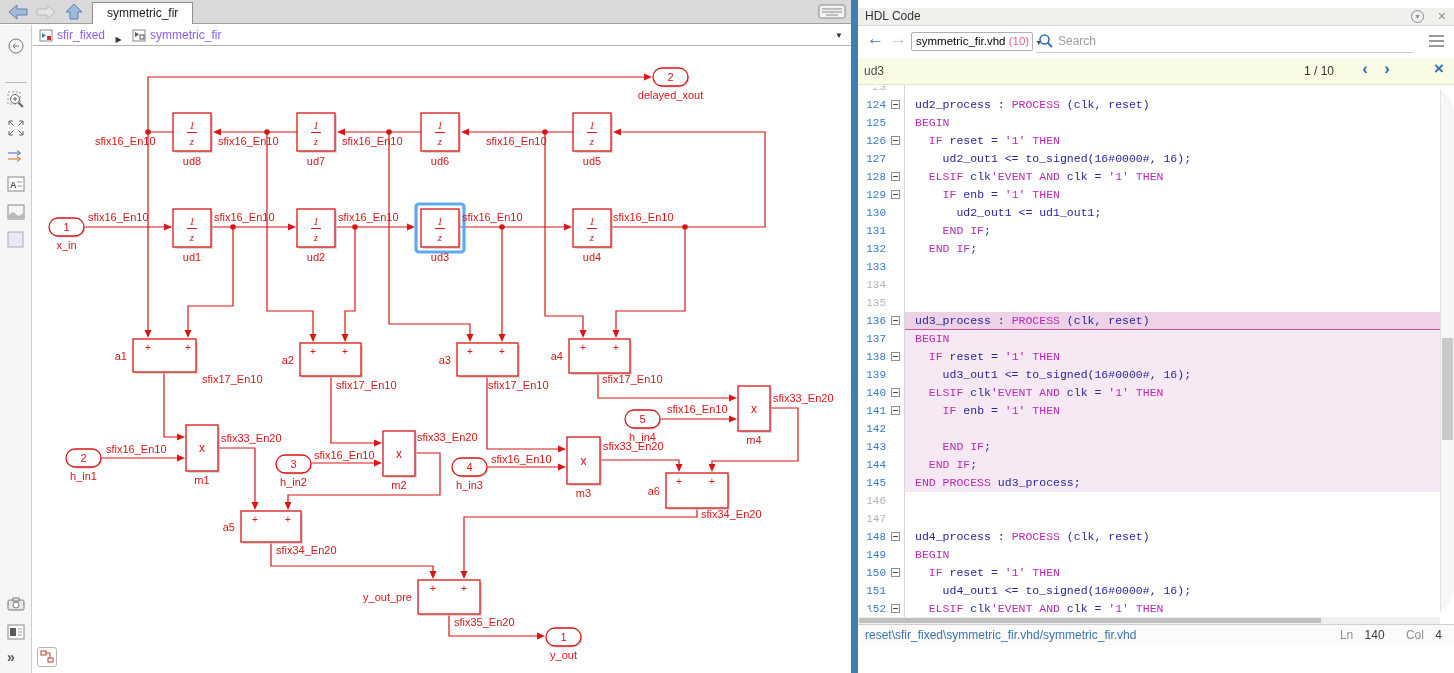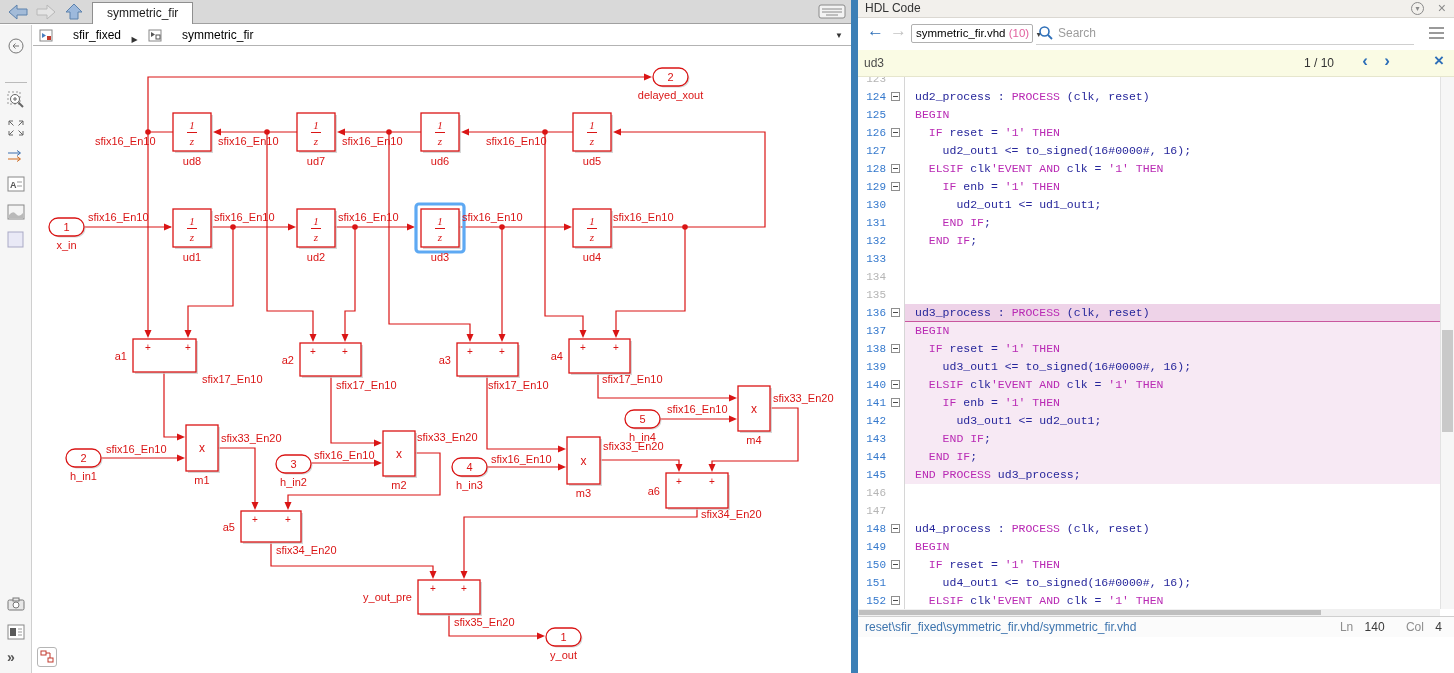--- a/index.html
+++ b/index.html
@@ -8,36 +8,36 @@
 
   
   #sl-window { position:absolute; left:0; top:0; width:851px; height:673px; background:#fff; }
   #tabbar { position:absolute; left:0; top:0; width:851px; height:24px; background:#d9d9d9; border-bottom:1px solid #a0a0a0; }
   .navbtn { position:absolute; top:3px; width:24px; height:18px; cursor:pointer; }
   #doc-tab { position:absolute; left:92px; top:2px; height:22px; padding:0 14px; background:#fff;
              border:1px solid #8f8f8f; border-bottom:none; font-size:12px; line-height:21px; color:#1a1a1a; }
   #kbd-icon { position:absolute; left:818px; top:4px; }
 
   #crumbbar { position:absolute; left:33px; top:25px; width:818px; height:21px; background:#fff; border-bottom:1px solid #b3b3b3; }
-  .crumb-item { display:inline-flex; align-items:center; gap:20px; font-size:12px; color:#000000; margin-left:6px; height:20px; cursor:pointer; }
+  .crumb-item { display:inline-flex; align-items:center; gap:4px; font-size:12px; color:#8b5cf6; margin-left:6px; height:20px; cursor:pointer; }
   .crumb-sep { font-size:8px; color:#333; margin-left:6px; }
   #crumb-caret { position:absolute; right:8px; top:6px; font-size:8px; color:#333; cursor:pointer; }
 
   #leftbar { position:absolute; left:0; top:25px; width:32px; height:648px; background:#f6f6f6; border-right:1px solid #cfcfcf; }
   .tool { position:absolute; left:7px; width:18px; height:18px; cursor:pointer; }
   #leftbar hr { position:absolute; left:5px; top:57px; width:22px; border:none; border-top:1px solid #bbb; }
 
   #canvas { position:absolute; left:33px; top:47px; width:818px; height:626px; background:#fff; }
   #canvas-badge { position:absolute; left:4px; bottom:6px; width:20px; height:20px; border:1px solid #b5b5b5;
                   border-radius:3px; background:#fff; cursor:pointer; }
 
   #splitter { position:absolute; left:851px; top:0; width:7px; height:673px; background:#3b7fb6; cursor:col-resize; }
 
   
-  #hdl { position:absolute; left:858px; top:0; width:596px; height:637px; background:#fff; }
+  #hdl { position:absolute; left:858px; top:8px; width:596px; height:637px; background:#fff; }
   #hdl-title { position:absolute; left:0; top:0; right:0; height:18px; background:#f2f0ec; border-bottom:1px solid #dbd8d2;
                font-size:12px; color:#333; line-height:17px; padding-left:7px; }
   #hdl-gear { position:absolute; right:30px; top:2px; width:13px; height:13px; border:1.4px solid #8a8a8a; border-radius:50%;
               color:#8a8a8a; font-size:8px; text-align:center; line-height:11px; cursor:pointer; }
   #hdl-close { position:absolute; right:8px; top:0px; font-size:14px; color:#8a8a8a; cursor:pointer; }
 
   #hdl-toolbar { position:absolute; left:0; top:19px; right:0; height:30px; background:#fff; }
   #nav-back { position:absolute; left:9px; top:2px; font-size:17px; font-weight:bold; color:#2e6fb8; cursor:pointer; }
   #nav-fwd  { position:absolute; left:32px; top:2px; font-size:17px; font-weight:bold; color:#c3c3c3; cursor:pointer; }
   #file-dd { position:absolute; left:53px; top:5px; width:122px; height:19px; border:1px solid #b0b0b0; border-radius:2px;
@@ -49,21 +49,21 @@
   #hdl-menu { position:absolute; right:10px; top:8px; width:15px; cursor:pointer; }
   #hdl-menu div { height:2px; background:#9a9a9a; margin-bottom:3px; }
 
   #findbar { position:absolute; left:0; top:50px; right:0; height:27px; background:#fafbe4; border-bottom:1px solid #e6e6cd; }
   #find-term { position:absolute; left:6px; top:6px; font-size:12px; color:#4a4a4a; }
   #find-pos { position:absolute; right:120px; top:6px; font-size:12px; color:#333; }
   .find-nav { position:absolute; top:1px; font-size:17px; font-weight:bold; color:#2e6fb8; cursor:pointer; }
   #find-close { position:absolute; right:10px; top:1px; font-size:17px; font-weight:bold; color:#2e6fb8; cursor:pointer; }
 
   #code { position:absolute; left:0; top:77px; right:0; bottom:28px; overflow:hidden;
-          font-family:"Liberation Mono", monospace; }
+          font-family:"Liberation Mono", monospace;border-radius:30px; }
   #rows { margin-top:-7px; }
   .cl { position:relative; height:18px; font-size:11.5px; line-height:18px; white-space:pre; }
   .cl .bg { position:absolute; left:46px; right:14px; top:0; bottom:0; }
   .cl.hl .bg { background:#f7e9f4; }
   .cl.hlf .bg { background:#eed3e8; border-bottom:1px solid #c9579e; }
   .cl .num { position:absolute; left:0; width:28px; text-align:right; color:#3579cd; font-size:11px; }
   .cl.gray .num { color:#b5b5b5; }
   .cl .fold { position:absolute; left:33px; top:4px; width:9px; height:9px; border:1px solid #8f8f8f; background:#fff; cursor:pointer; }
   .cl .fold::after { content:""; position:absolute; left:1px; right:1px; top:3px; border-top:1px solid #4a4a4a; }
   .cl .txt { position:absolute; left:57px; right:15px; overflow:hidden; }
@@ -479,21 +479,21 @@
         <div class="cl"><div class="bg"></div><span class="num">132</span><span class="txt"><span class="tk-i">  </span><span class="tk-k">END IF</span><span class="tk-i">;</span></span></div>
         <div class="cl"><div class="bg"></div><span class="num">133</span></div>
         <div class="cl gray"><div class="bg"></div><span class="num">134</span><span class="txt"></span></div>
         <div class="cl gray"><div class="bg"></div><span class="num">135</span><span class="txt"></span></div>
         <div class="cl hl hlf"><div class="bg"></div><span class="num">136</span><span class="fold"></span><span class="txt"><span class="tk-i">ud3_process : </span><span class="tk-k">PROCESS</span><span class="tk-i"> (clk, reset)</span></span></div>
         <div class="cl hl"><div class="bg"></div><span class="num">137</span><span class="txt"><span class="tk-k">BEGIN</span></span></div>
         <div class="cl hl"><div class="bg"></div><span class="num">138</span><span class="fold"></span><span class="txt"><span class="tk-i">  </span><span class="tk-k">IF</span><span class="tk-i"> reset = </span><span class="tk-k">'1' THEN</span></span></div>
         <div class="cl hl"><div class="bg"></div><span class="num">139</span><span class="txt"><span class="tk-i">    ud3_out1 &lt;= to_signed(16#0000#, 16);</span></span></div>
         <div class="cl hl"><div class="bg"></div><span class="num">140</span><span class="fold"></span><span class="txt"><span class="tk-i">  </span><span class="tk-k">ELSIF</span><span class="tk-i"> clk</span><span class="tk-k">'EVENT AND</span><span class="tk-i"> clk = </span><span class="tk-k">'1' THEN</span></span></div>
         <div class="cl hl"><div class="bg"></div><span class="num">141</span><span class="fold"></span><span class="txt"><span class="tk-i">    </span><span class="tk-k">IF</span><span class="tk-i"> enb = </span><span class="tk-k">'1' THEN</span></span></div>
-        <div class="cl hl"><div class="bg"></div><span class="num">142</span><span class="txt"><span class="tk-i">      ud3_out1 &lt;= ud2_out1;</span></span></div>
+        <div class="cl hl"><div class="bg"></div><span class="num">142</span></div>
         <div class="cl hl"><div class="bg"></div><span class="num">143</span><span class="txt"><span class="tk-i">    </span><span class="tk-k">END IF</span><span class="tk-i">;</span></span></div>
         <div class="cl hl"><div class="bg"></div><span class="num">144</span><span class="txt"><span class="tk-i">  </span><span class="tk-k">END IF</span><span class="tk-i">;</span></span></div>
         <div class="cl hl"><div class="bg"></div><span class="num">145</span><span class="txt"><span class="tk-k">END PROCESS</span><span class="tk-i"> ud3_process;</span></span></div>
         <div class="cl gray"><div class="bg"></div><span class="num">146</span><span class="txt"></span></div>
         <div class="cl gray"><div class="bg"></div><span class="num">147</span><span class="txt"></span></div>
         <div class="cl"><div class="bg"></div><span class="num">148</span><span class="fold"></span><span class="txt"><span class="tk-i">ud4_process : </span><span class="tk-k">PROCESS</span><span class="tk-i"> (clk, reset)</span></span></div>
         <div class="cl"><div class="bg"></div><span class="num">149</span><span class="txt"><span class="tk-k">BEGIN</span></span></div>
         <div class="cl"><div class="bg"></div><span class="num">150</span><span class="fold"></span><span class="txt"><span class="tk-i">  </span><span class="tk-k">IF</span><span class="tk-i"> reset = </span><span class="tk-k">'1' THEN</span></span></div>
         <div class="cl"><div class="bg"></div><span class="num">151</span><span class="txt"><span class="tk-i">    ud4_out1 &lt;= to_signed(16#0000#, 16);</span></span></div>
         <div class="cl"><div class="bg"></div><span class="num">152</span><span class="fold"></span><span class="txt"><span class="tk-i">  </span><span class="tk-k">ELSIF</span><span class="tk-i"> clk</span><span class="tk-k">'EVENT AND</span><span class="tk-i"> clk = </span><span class="tk-k">'1' THEN</span></span></div>

